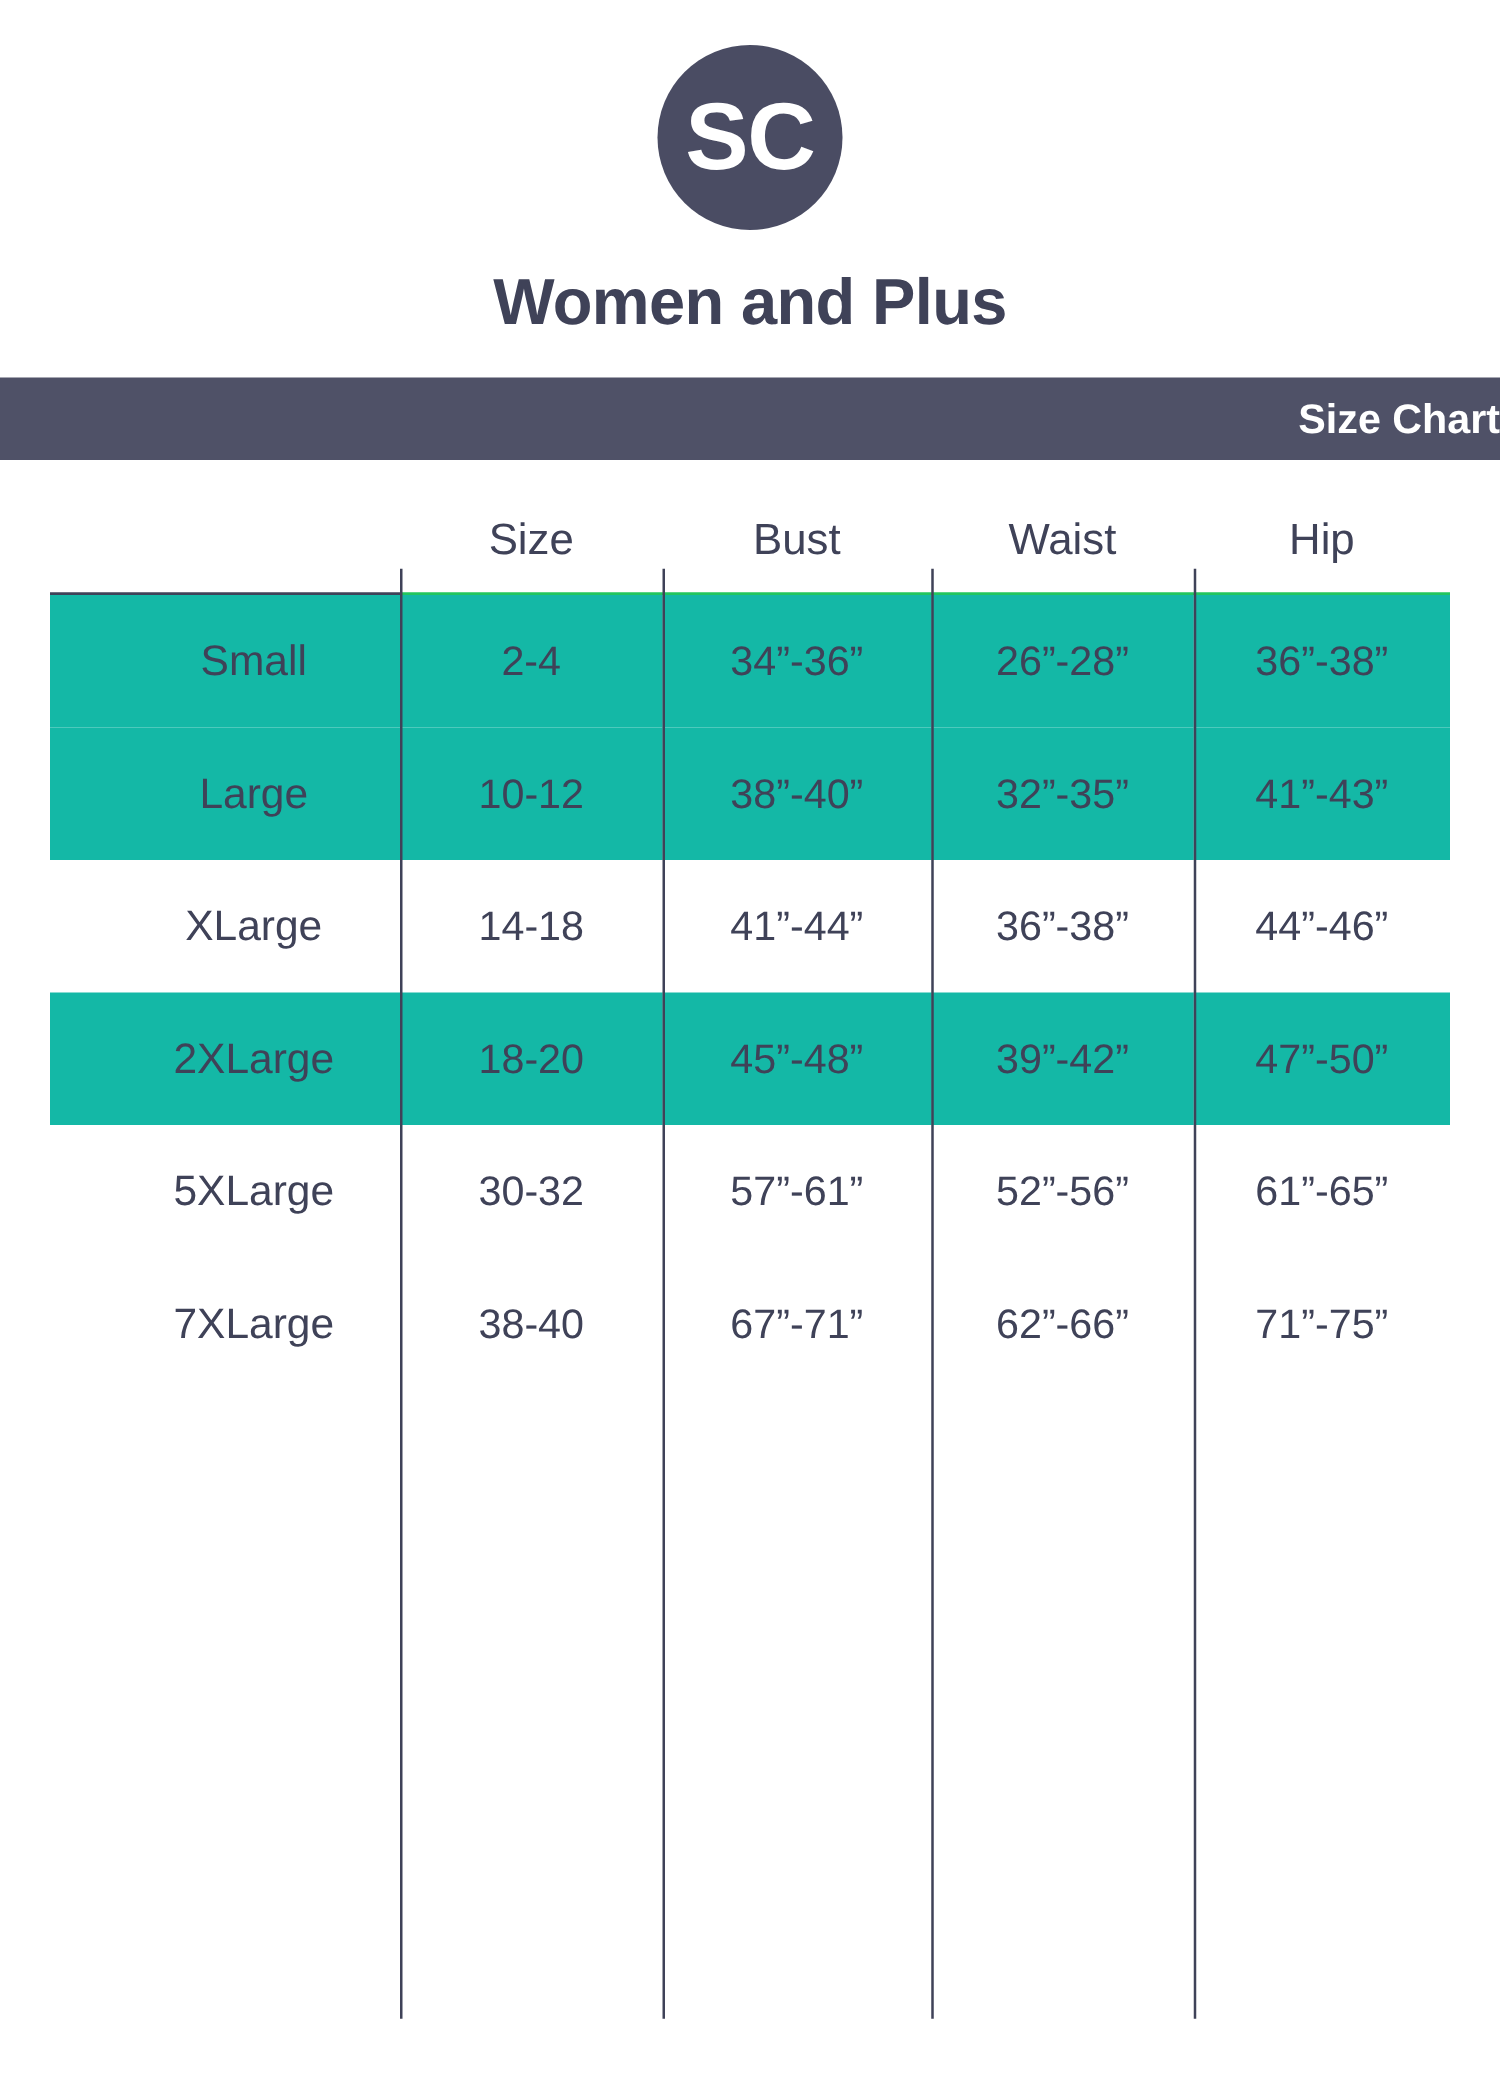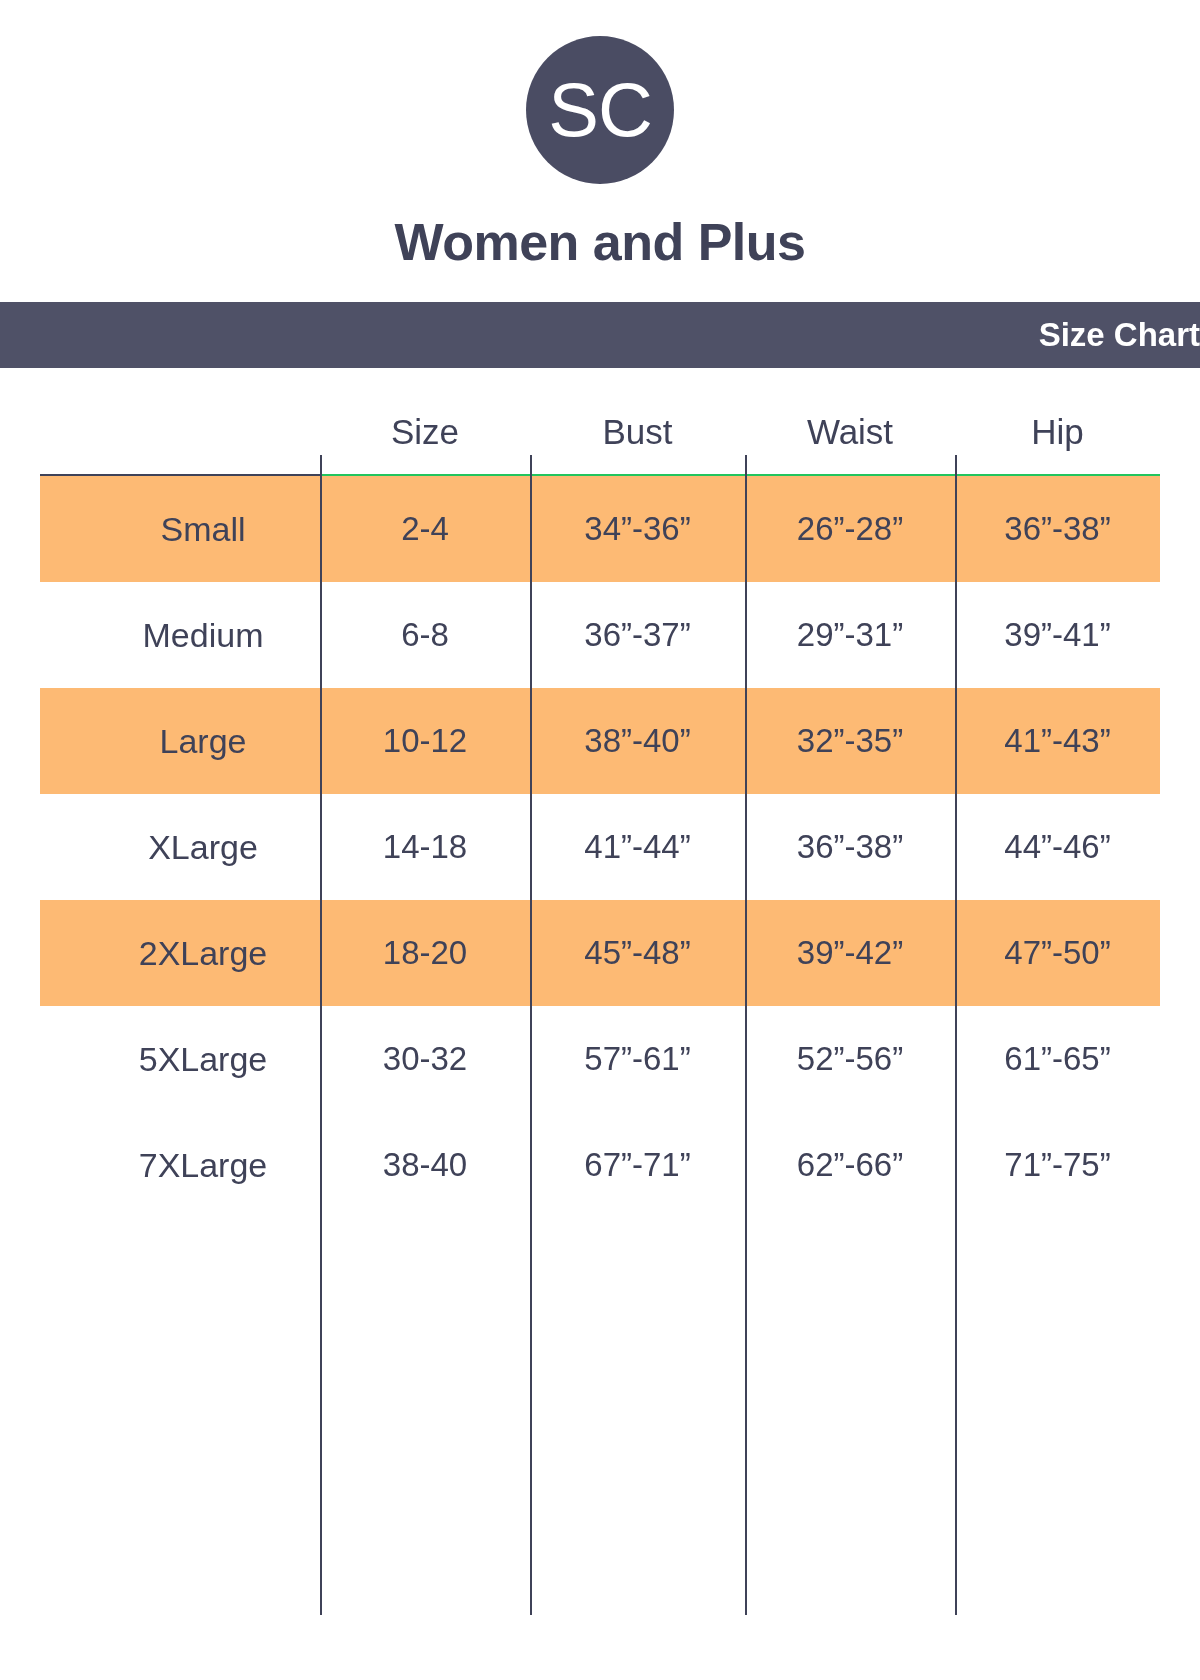--- a/index.html
+++ b/index.html
@@ -32,21 +32,21 @@
     height: 148px;
     border-radius: 50%;
     background: #4a4c63;
     display: flex;
     align-items: center;
     justify-content: center;
   }
   .logo-text {
     color: #ffffff;
     font-size: 76px;
-    font-weight: normal;
+    font-weight: bold;
     letter-spacing: -1px;
     line-height: 1;
     font-family: "Liberation Sans", sans-serif;
   }
   
   .main-title {
     text-align: center;
     font-size: 52px;
     font-weight: bold;
     color: #3f4258;
@@ -97,21 +97,21 @@
   }
   thead th.blank {
     border-bottom: 2px solid #3f4258;
   }
   tbody td {
     font-size: 33px;
     height: 106px;
     padding: 0;
   }
   tbody tr.shaded td {
-    background: #fdba74;
+    background: #14b8a6;
   }
   
   .vline {
     position: absolute;
     top: 455px;
     width: 2px;
     background: #3f4258;
     height: 1160px;
   }
   .v1 { left: 320px; }
@@ -161,27 +161,20 @@
         </tr>
       </thead>
       <tbody>
         <tr class="shaded">
           <td class="label-cell">Small</td>
           <td>2-4</td>
           <td>34”-36”</td>
           <td>26”-28”</td>
           <td>36”-38”</td>
         </tr>
-        <tr>
-          <td class="label-cell">Medium</td>
-          <td>6-8</td>
-          <td>36”-37”</td>
-          <td>29”-31”</td>
-          <td>39”-41”</td>
-        </tr>
         <tr class="shaded">
           <td class="label-cell">Large</td>
           <td>10-12</td>
           <td>38”-40”</td>
           <td>32”-35”</td>
           <td>41”-43”</td>
         </tr>
         <tr>
           <td class="label-cell">XLarge</td>
           <td>14-18</td>

